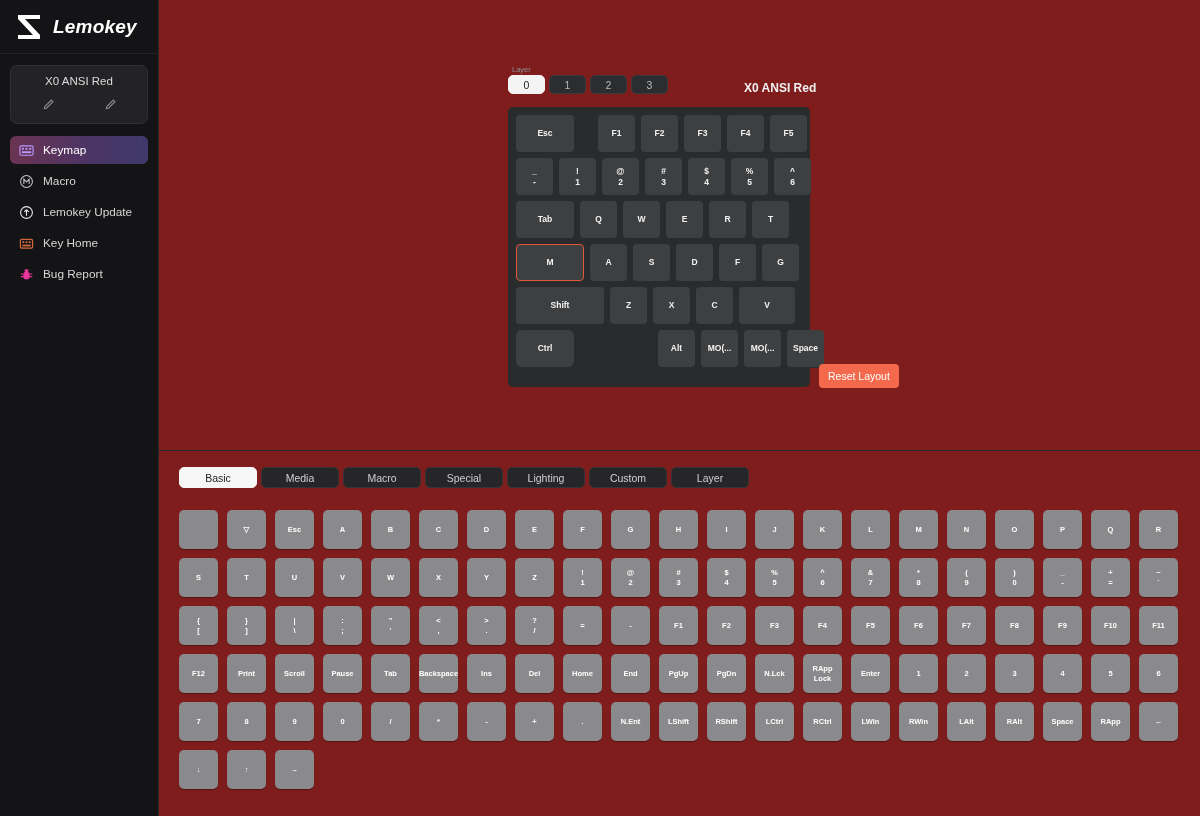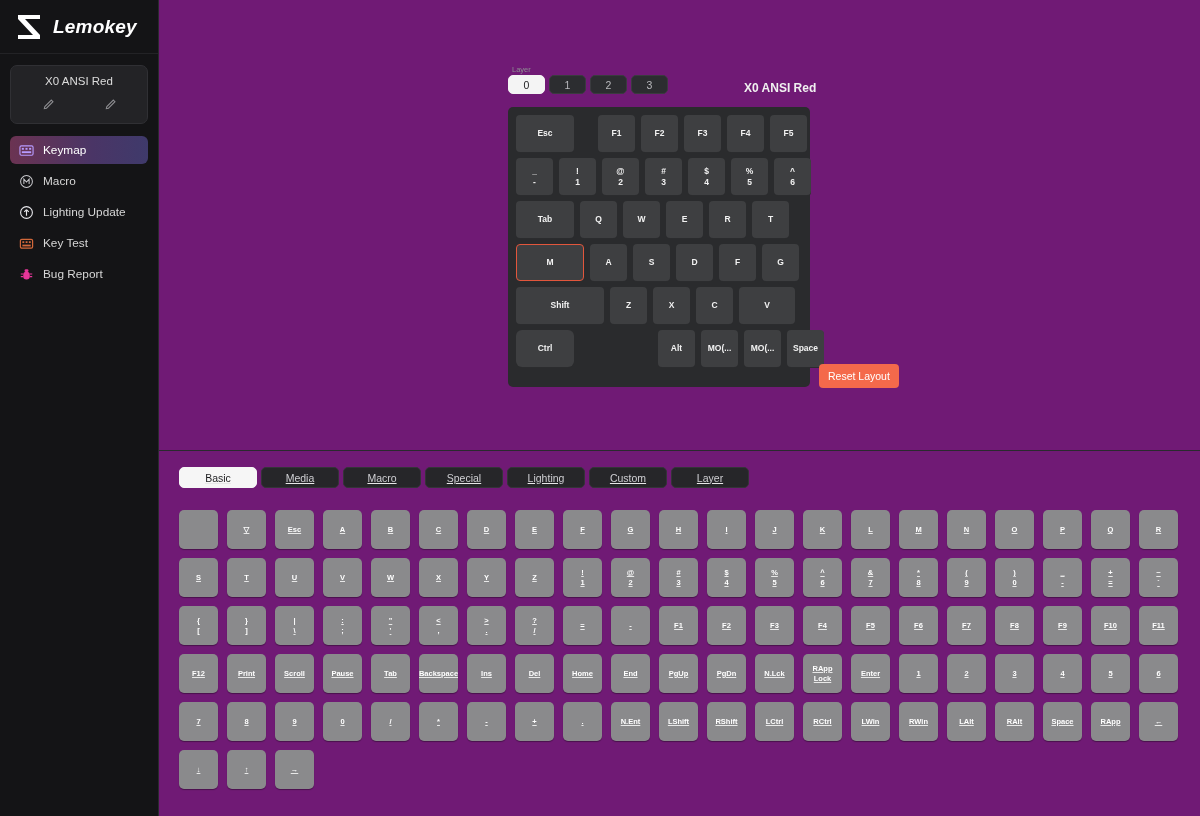--- a/index.html
+++ b/index.html
@@ -53,21 +53,21 @@
     font-size: 11.8px; color: #d6d6d6;
     cursor: pointer;
   }
   .nav-item.active {
     background: linear-gradient(90deg, #6b3352 0%, #4a3566 60%, #3f3a6b 100%);
     color: #ffffff;
   }
   .nav-ico { width: 16px; height: 16px; flex: 0 0 16px; display: flex; align-items: center; justify-content: center; }
 
   
-  .main { flex: 1 1 auto; display: flex; flex-direction: column; height: 816px; background: #701a75; text-decoration: underline; }
+  .main { flex: 1 1 auto; display: flex; flex-direction: column; height: 816px; background: #7f1d1d; }
   .kb-pane { height: 450px; position: relative; }
 
   .layer-wrap { position: absolute; left: 349px; top: 65px; width: 380px; }
   .layer-caption { font-size: 7.5px; color: #8d8d92; margin-left: 4px; margin-bottom: 1px; }
   .layer-tabs { display: flex; gap: 4px; }
   .layer-tab {
     width: 37px; height: 19px;
     border-radius: 5px;
     background: #2c2d30;
     border: 1px solid #3a3b3f;
@@ -209,34 +209,34 @@
         <span>Macro</span>
       </div>
 
       <div class="nav-item">
         <span class="nav-ico">
           <svg viewBox="0 0 16 16" width="15" height="15">
             <circle cx="8" cy="8" r="6.3" fill="none" stroke="#e6e6ea" stroke-width="1.2"></circle>
             <path d="M8 11.4V4.9M8 4.9L5.6 7.3M8 4.9l2.4 2.4" fill="none" stroke="#e6e6ea" stroke-width="1.2"></path>
           </svg>
         </span>
-        <span>Lighting Update</span>
+        <span>Lemokey Update</span>
       </div>
 
       <div class="nav-item">
         <span class="nav-ico">
           <svg viewBox="0 0 16 16" width="15" height="15">
             <rect x="1.5" y="3.5" width="13" height="9.5" rx="1.5" fill="none" stroke="#d2683a" stroke-width="1.3"></rect>
             <rect x="3.6" y="5.6" width="2" height="1.9" fill="#d2683a"></rect>
             <rect x="7.1" y="5.6" width="2" height="1.9" fill="#d2683a"></rect>
             <rect x="10.5" y="5.6" width="2" height="1.9" fill="#d2683a"></rect>
             <rect x="3.6" y="9.2" width="8.9" height="1.9" fill="#d2683a"></rect>
           </svg>
         </span>
-        <span>Key Test</span>
+        <span>Key Home</span>
       </div>
 
       <div class="nav-item">
         <span class="nav-ico">
           <svg viewBox="0 0 16 16" width="15" height="15">
             <rect x="4.5" y="5" width="7" height="8.3" rx="3.4" fill="#e8359a"></rect>
             <rect x="5.9" y="2.4" width="4.2" height="3" rx="1.4" fill="#e8359a"></rect>
             <path d="M4.5 7.4H1.9M4.5 10.3H1.9M11.5 7.4h2.6M11.5 10.3h2.6" stroke="#e8359a" stroke-width="1.2"></path>
           </svg>
         </span>

